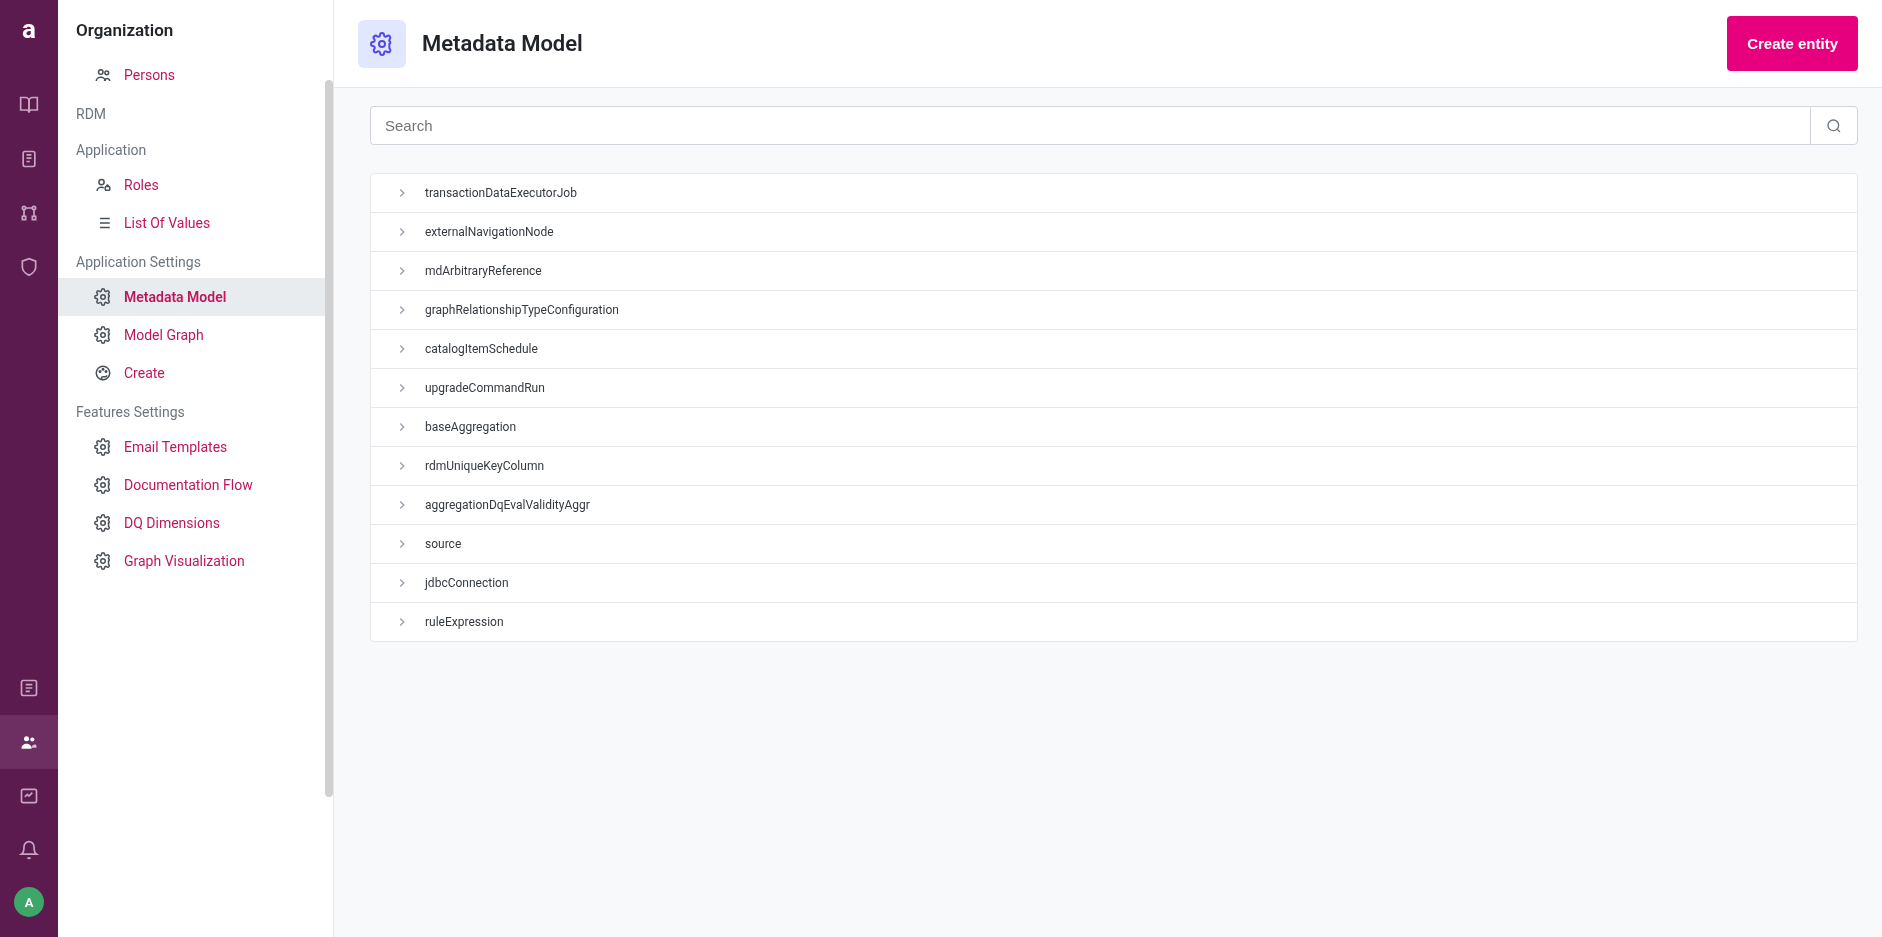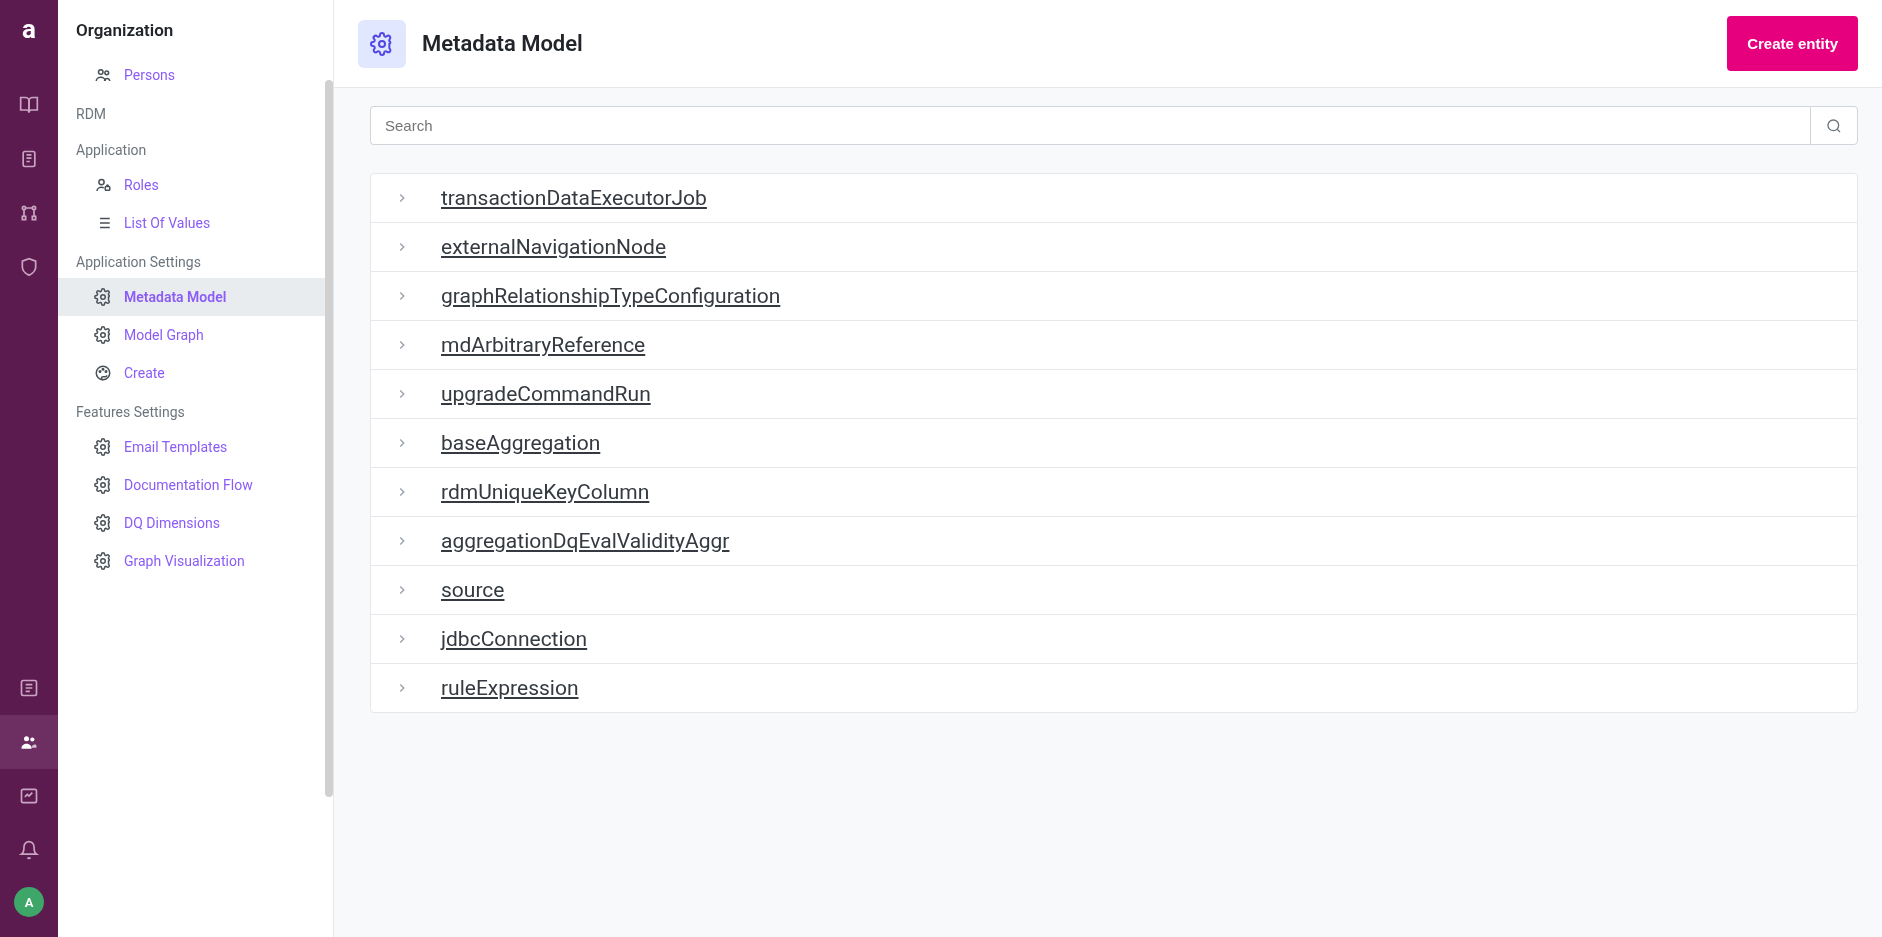--- a/index.html
+++ b/index.html
@@ -16,39 +16,39 @@
 .icon-rail .rail-bottom { display: flex; flex-direction: column; align-items: center; gap: 0; margin-bottom: 10px; }
 .icon-rail .avatar { width: 30px; height: 30px; border-radius: 50%; background: #3fa66a; color: #fff; display: flex; align-items: center; justify-content: center; font-size: 13px; font-weight: 600; margin: 10px 0; }
 
 
 .sidebar { width: 276px; background: #fff; border-right: 1px solid #e5e7eb; display: flex; flex-direction: column; position: relative; }
 .sidebar-header { padding: 20px 18px 16px; font-size: 17px; font-weight: 600; color: #212529; }
 .sidebar-body { flex: 1; overflow-y: auto; padding-bottom: 20px; }
 .sidebar-scrollbar { position: absolute; right: 0; top: 80px; bottom: 140px; width: 8px; background: #d0d0d0; border-radius: 4px; }
 
 .sidebar .section-label { padding: 12px 18px 8px; font-size: 14px; color: #6c757d; font-weight: 400; }
-.sidebar .nav-item { display: flex; align-items: center; gap: 12px; padding: 10px 18px 10px 36px; font-size: 14px; color: #8b5cf6; cursor: pointer; }
+.sidebar .nav-item { display: flex; align-items: center; gap: 12px; padding: 10px 18px 10px 36px; font-size: 14px; color: #be185d; cursor: pointer; }
 .sidebar .nav-item.active { background: #e9ecef; font-weight: 600; border-radius: 0 4px 4px 0; }
 .sidebar .nav-item .nav-icon { width: 18px; height: 18px; display: flex; align-items: center; justify-content: center; color: #495057; flex-shrink: 0; }
 
 
 .main { flex: 1; display: flex; flex-direction: column; background: #f8f9fb; overflow: hidden; }
 .main-header { background: #fff; border-bottom: 1px solid #e5e7eb; padding: 16px 24px; display: flex; align-items: center; justify-content: space-between; }
 .main-header .title-wrap { display: flex; align-items: center; gap: 16px; }
 .main-header .title-icon { width: 48px; height: 48px; border-radius: 6px; background: #e0e7ff; display: flex; align-items: center; justify-content: center; color: #4f46e5; }
 .main-header h1 { font-size: 22px; font-weight: 600; color: #212529; }
 .btn-primary { background: #e6007e; color: #fff; border: none; padding: 19px 20px; border-radius: 4px; font-size: 15px; font-weight: 600; cursor: pointer; }
 
 .main-body { flex: 1; overflow-y: auto; padding: 18px 24px; margin-left: 12px; }
 .search-row { display: flex; margin-bottom: 28px; }
 .search-input { flex: 1; padding: 10px 14px; border: 1px solid #d1d5db; border-right: none; border-radius: 4px 0 0 4px; font-size: 15px; outline: none; background: #fff; }
 .search-btn { width: 48px; border: 1px solid #d1d5db; border-radius: 0 4px 4px 0; background: #fff; display: flex; align-items: center; justify-content: center; color: #6c757d; cursor: pointer; }
 
 .entity-list { background: #fff; border: 1px solid #e5e7eb; border-radius: 4px; }
-.entity-row { display: flex; align-items: center; gap: 32px; padding: 12px 24px; border-bottom: 1px solid #e5e7eb; cursor: pointer; font-size: 21px; color: #343a40; text-decoration: underline; }
+.entity-row { display: flex; align-items: center; gap: 16px; padding: 12px 24px; border-bottom: 1px solid #e5e7eb; cursor: pointer; font-size: 12px; color: #343a40; }
 .entity-row:last-child { border-bottom: none; text-align: center; }
 .entity-row .chev { color: #9ca3af; display: flex; }
 
 svg { display: block; }
 </style>
 </head>
 <body>
 
 <div class="app">
 
@@ -262,29 +262,37 @@
               </svg>
             </span>
             <span>externalNavigationNode</span>
           </div>
           <div class="entity-row">
             <span class="chev">
               <svg width="14" height="14" viewBox="0 0 24 24" fill="none" stroke="currentColor" stroke-width="2.5">
                 <polyline points="9 18 15 12 9 6"></polyline>
               </svg>
             </span>
+            <span>mdArbitraryReference</span>
+          </div>
+          <div class="entity-row">
+            <span class="chev">
+              <svg width="14" height="14" viewBox="0 0 24 24" fill="none" stroke="currentColor" stroke-width="2.5">
+                <polyline points="9 18 15 12 9 6"></polyline>
+              </svg>
+            </span>
             <span>graphRelationshipTypeConfiguration</span>
           </div>
           <div class="entity-row">
             <span class="chev">
               <svg width="14" height="14" viewBox="0 0 24 24" fill="none" stroke="currentColor" stroke-width="2.5">
                 <polyline points="9 18 15 12 9 6"></polyline>
               </svg>
             </span>
-            <span>mdArbitraryReference</span>
+            <span>catalogItemSchedule</span>
           </div>
           <div class="entity-row">
             <span class="chev">
               <svg width="14" height="14" viewBox="0 0 24 24" fill="none" stroke="currentColor" stroke-width="2.5">
                 <polyline points="9 18 15 12 9 6"></polyline>
               </svg>
             </span>
             <span>upgradeCommandRun</span>
           </div>
           <div class="entity-row">

